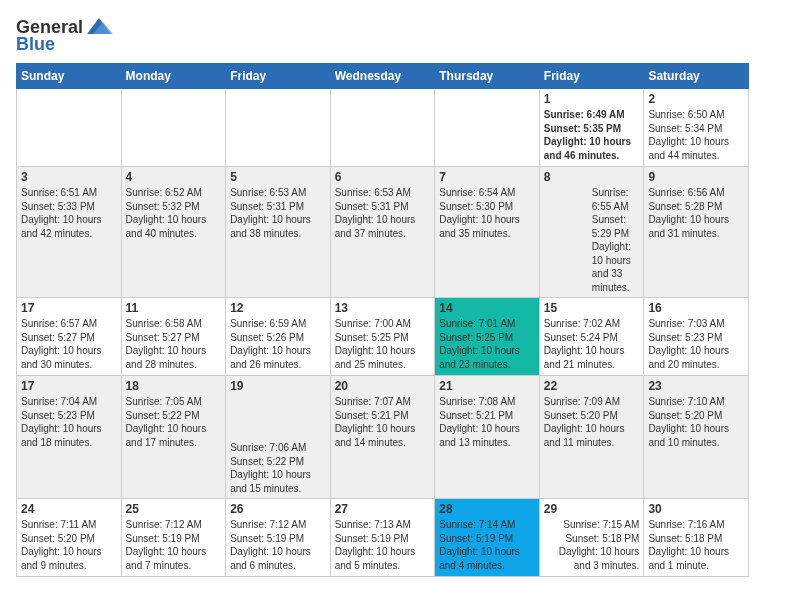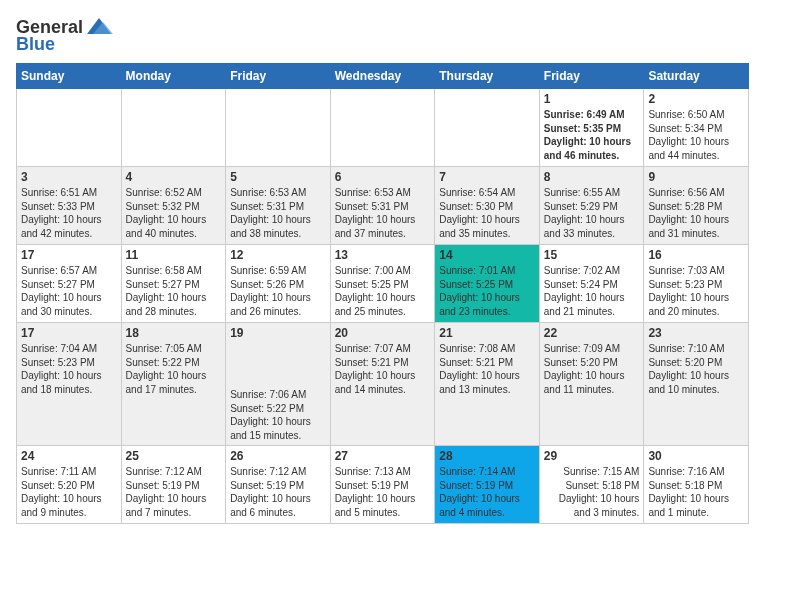--- a/index.html
+++ b/index.html
@@ -175,21 +175,21 @@
           </td>
           <td style="background: rgb(239, 239, 239);">
             <span class="day-num">7</span>
             <div class="cell-text" style="white-space: pre-line;">Sunrise: 6:54 AM
 Sunset: 5:30 PM
 Daylight: 10 hours
 and 35 minutes.</div>
           </td>
           <td style="background: rgb(239, 239, 239);">
             <span class="day-num">8</span>
-            <div class="cell-text" style="white-space: pre-line;">Sunrise: 6:55 AM
+            <div class="cell-text" style="white-space: pre-line; margin-left: 48px;">Sunrise: 6:55 AM
 Sunset: 5:29 PM
 Daylight: 10 hours
 and 33 minutes.</div>
           </td>
           <td style="background: rgb(239, 239, 239);">
             <span class="day-num">9</span>
             <div class="cell-text" style="white-space: pre-line;">Sunrise: 6:56 AM
 Sunset: 5:28 PM
 Daylight: 10 hours
 and 31 minutes.</div>

